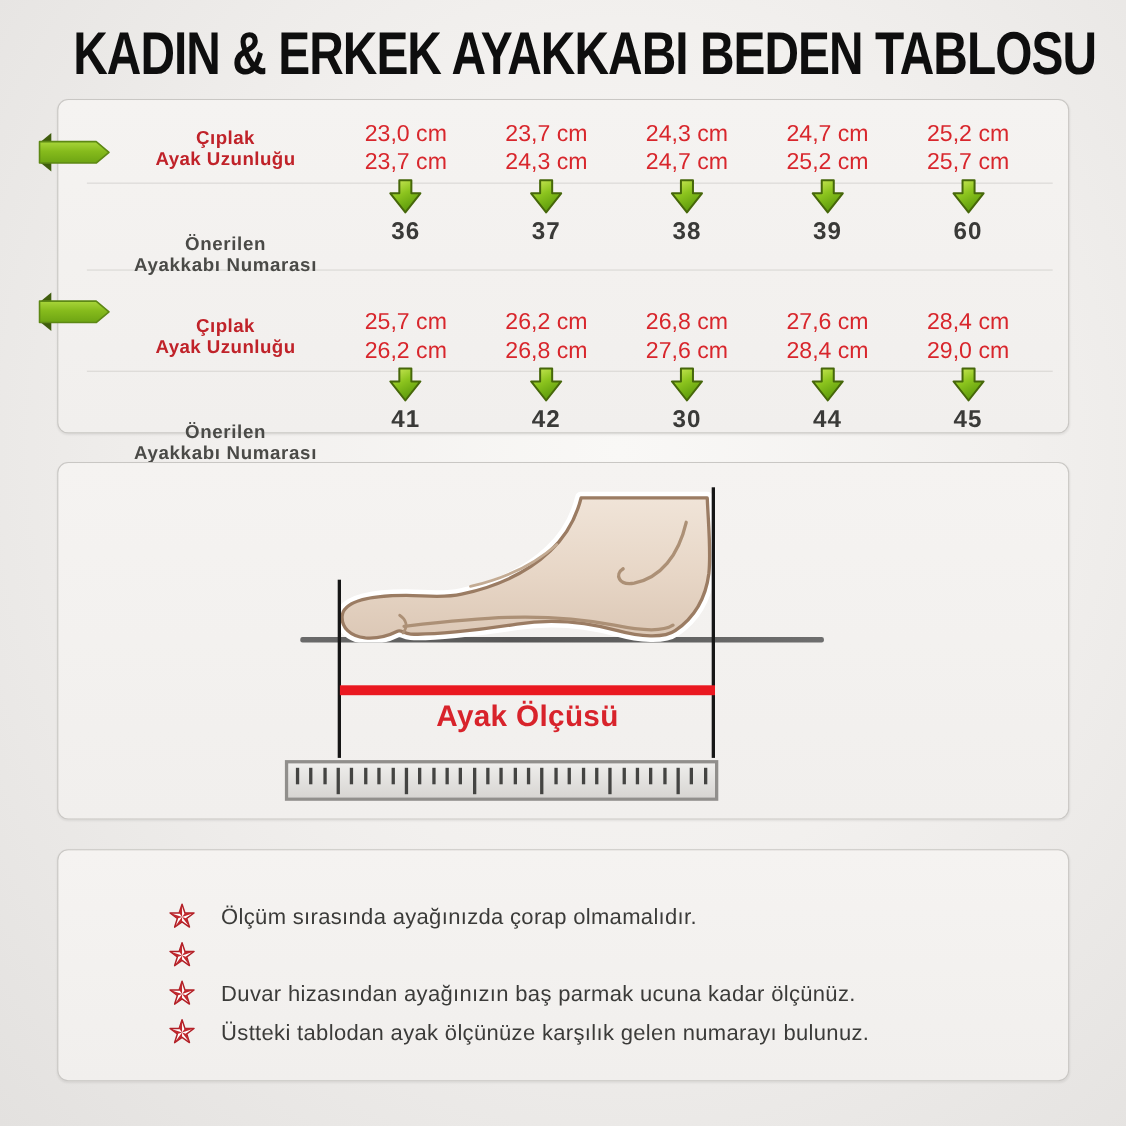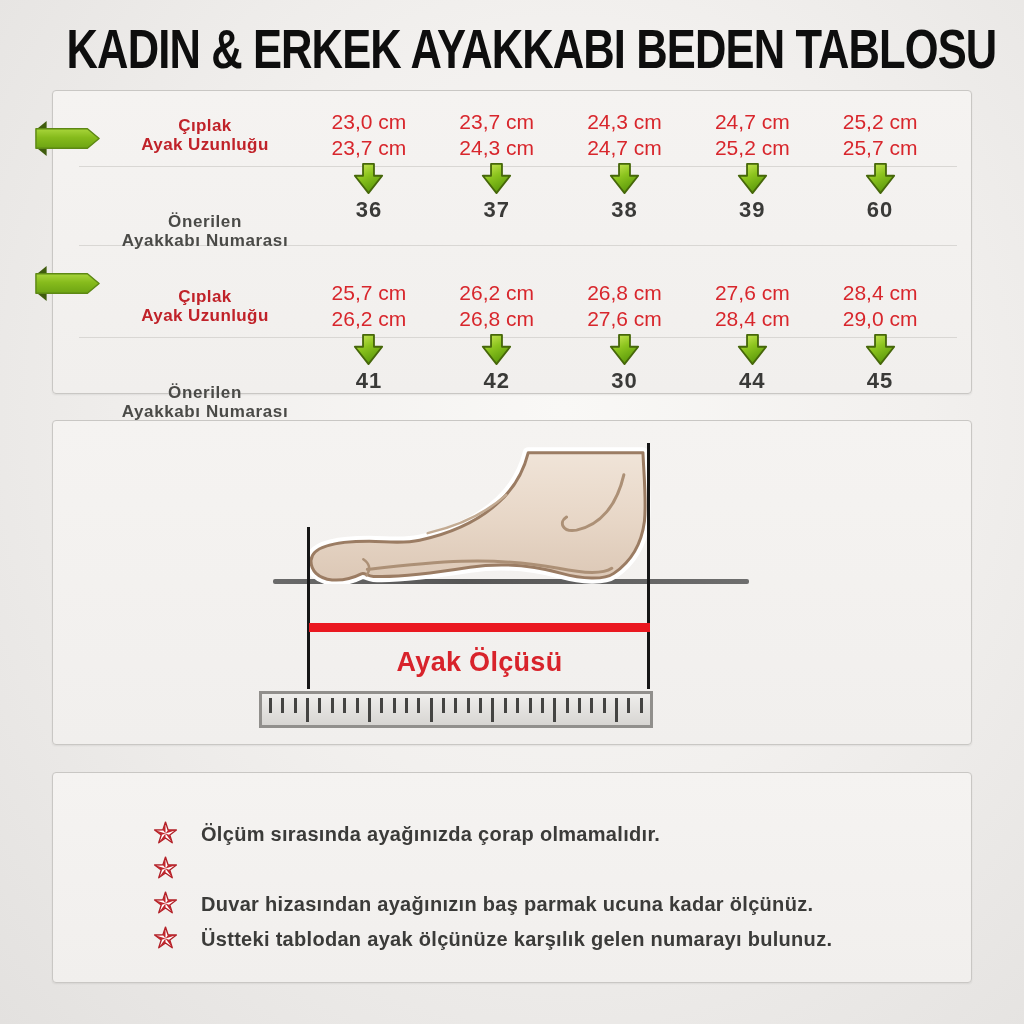--- a/index.html
+++ b/index.html
@@ -17,21 +17,21 @@
     position:absolute; top:20px; left:0; width:1024px;
     text-align:center; font-size:50px; font-weight:700; color:#0e0e0e;
     letter-spacing:-1px; transform:scale(0.87,1.10); transform-origin:50% 50%;
     white-space:nowrap;
   }
 
   
   .panel{
     position:absolute; left:52px; width:920px;
     background:linear-gradient(180deg,#f5f3f1 0%,#f1efed 100%);
-    border:1px solid #c9c7c4; border-radius:4px;
+    border:1px solid #c9c7c4; border-radius:10px;
     box-shadow:0 1px 2px rgba(0,0,0,.07);
   }
   #size-table-panel{ top:90px; height:304px; }
   #diagram-panel{ top:420px; height:325px; }
   #instructions-panel{ top:772px; height:211px; }
 
   
   .table-block{ position:relative; }
   .trow{
     display:grid; grid-template-columns:252px repeat(5,1fr);
@@ -60,34 +60,34 @@
   
   #diagram-panel{ overflow:hidden; }
   .ground-line{ position:absolute; left:220px; top:158px; width:476px; height:5px;
     background:linear-gradient(90deg,#6a6a6a,#565656 40%,#6e6e6e); border-radius:2px; z-index:1; }
   .foot-art{ position:absolute; left:256px; top:11px; width:342px; height:152px; z-index:2; }
   .vline{ position:absolute; width:3px; background:#161616; z-index:3; }
   .vline-left{ left:254px; top:106px; height:162px; }
   .vline-right{ left:594px; top:22px; height:246px; }
   .measure-bar{ position:absolute; left:256px; top:202px; width:341px; height:9px;
     background:#ea1820; z-index:4; }
-  .measure-label{ position:absolute; left:256px; top:226px; width:341px; text-align:center;
+  .measure-label{ position:absolute; left:256px; top:215px; width:341px; text-align:center;
     color:#d8232b; font-size:27px; font-weight:700; letter-spacing:.3px; z-index:4; }
   .ruler{ position:absolute; left:206px; top:270px; width:394px; height:37px;
     border:3px solid #918f8c; background:linear-gradient(180deg,#efeeec,#d7d5d2);
     display:flex; align-items:flex-start; justify-content:space-between;
     padding:4px 7px 0 7px; z-index:2; }
   .tick{ width:3px; background:#444442; }
   .tick.short{ height:15px; } .tick.tall{ height:24px; }
 
   
   #instructions-panel{ padding:44px 30px 0 100px; }
   .bullet-row{ display:flex; align-items:center; height:35px; }
   .bullet-star{ width:28px; flex:0 0 28px; margin-right:20px; }
-  .bullet-text{ color:#3b3b39; font-size:20px; font-weight:700; letter-spacing:.3px; }
+  .bullet-text{ color:#3b3b39; font-size:20px; font-weight:400; letter-spacing:.3px; }
 </style>
 </head>
 <body>
 
 <h1 class="page-title">KADIN &amp; ERKEK AYAKKABI BEDEN TABLOSU</h1>
 
 <section class="panel" id="size-table-panel">
   <div id="size-table-blocks">
       <div class="table-block">
         <div class="trow values-row">

